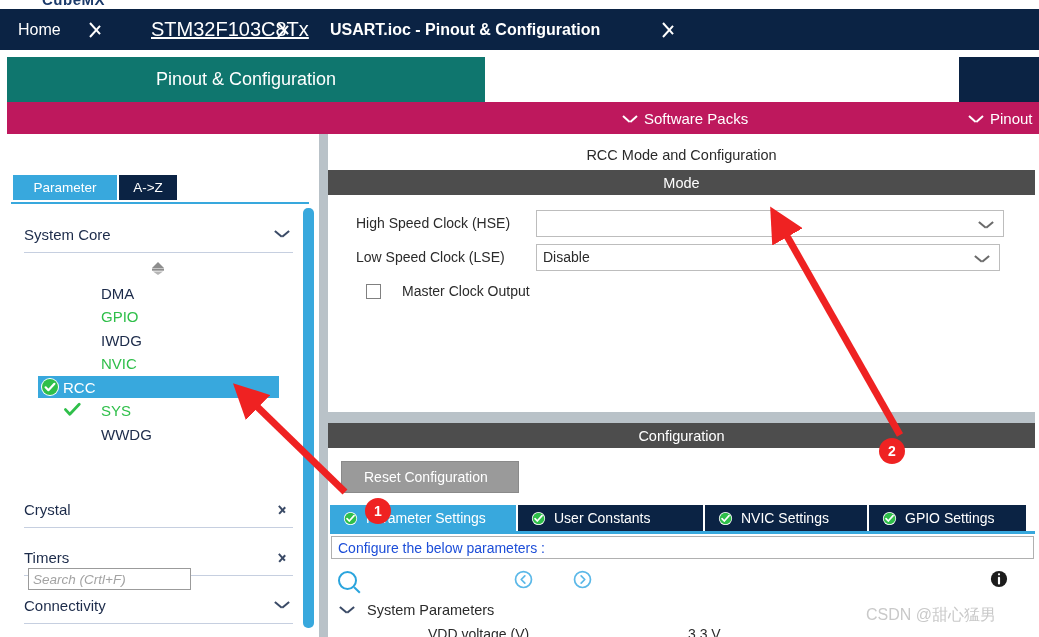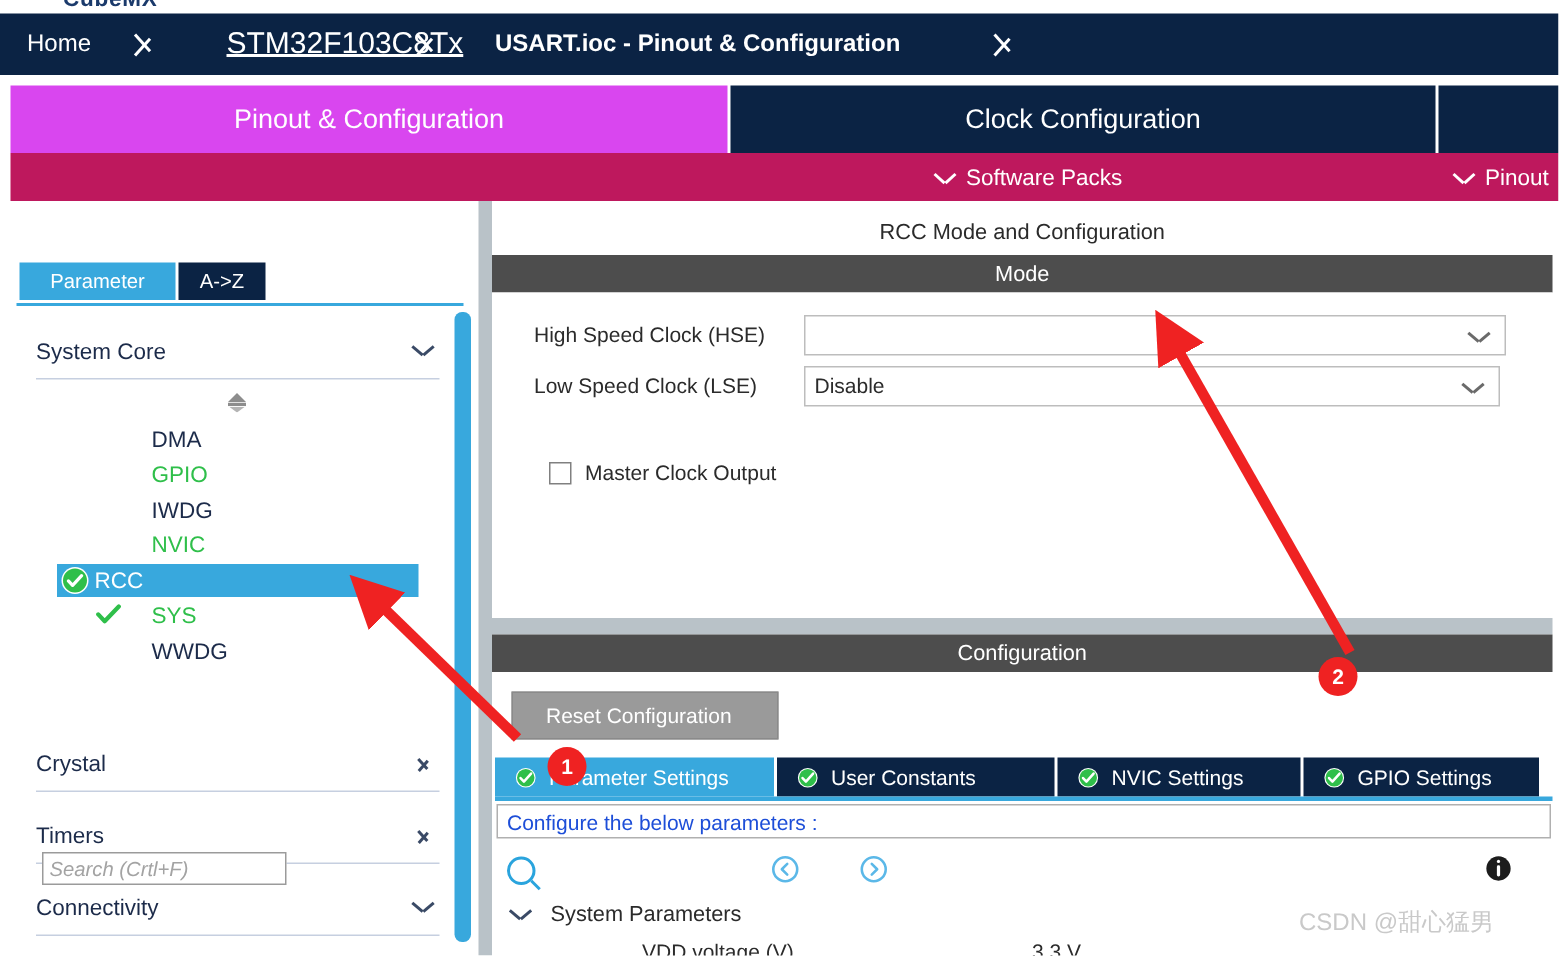--- a/index.html
+++ b/index.html
@@ -28,21 +28,21 @@
   .chev::before{top:4px;transform:rotate(48deg);transform-origin:left center;}
   .chev::after{top:18px;transform:rotate(-48deg);transform-origin:left center;}
   .chev.v1{left:88px;}
   .chev.v2{left:276px;}
   .chev.v3{left:661px;}
 
   
   .maintabs{position:absolute;left:0;top:50px;width:1039px;height:52px;background:#ffffff;}
   .mt{position:absolute;top:7px;height:45px;display:flex;align-items:center;justify-content:center;
       font-size:18px;color:#ffffff;cursor:default;}
-  .mt.active{background:#d946ef;}
+  .mt.active{background:#0f766e;}
   .mt.idle{background:#0b2344;}
   .mt1{left:7px;width:478px;}
   .mt2{left:487px;width:470px;}
   .mt3{left:959px;width:80px;}
 
   
   .subbar{position:absolute;left:7px;top:102px;width:1032px;height:32px;background:#be185d;}
   .subitem{position:absolute;top:0;height:32px;display:flex;align-items:center;gap:7px;color:#ffffff;font-size:15px;}
   .subitem.sp{left:616px;}
   .subitem.po{left:962px;}
@@ -127,21 +127,21 @@
   .lb-lse{left:356px;top:249px;}
   .ddown{position:absolute;height:25px;background:#ffffff;border:1px solid #bdbdbd;}
   .dd-hse{left:536px;top:210px;width:466px;}
   .dd-lse{left:536px;top:244px;width:462px;}
   .dd-val{position:absolute;left:6px;top:4px;font-size:14px;color:#2b2b2b;}
   .dd-ar{position:absolute;right:10px;top:10px;width:14px;height:8px;}
   .dd-ar::before,.dd-ar::after{content:"";position:absolute;top:0;width:9px;height:1.6px;background:#6a6a6a;}
   .dd-ar::before{left:0;transform:rotate(40deg);transform-origin:left center;}
   .dd-ar::after{right:0;transform:rotate(-40deg);transform-origin:right center;}
 
-  .mco{position:absolute;left:366px;top:283px;display:flex;align-items:center;gap:9px;font-size:14px;color:#2b2b2b;margin-top:24px;}
+  .mco{position:absolute;left:366px;top:283px;display:flex;align-items:center;gap:21px;font-size:14px;color:#2b2b2b;}
   .cbox{width:13px;height:13px;border:1px solid #808080;background:#ffffff;flex:none;}
 
   .graystrip{position:absolute;left:328px;top:412px;width:707px;height:11px;background:#b9c2c8;}
 
   .cfg-area{position:absolute;left:328px;top:448px;width:707px;height:189px;background:#ffffff;}
   .resetbtn{position:absolute;left:341px;top:461px;width:178px;height:32px;background:#9a9a9a;border:1px solid #8a8a8a;
             display:flex;align-items:center;color:#ffffff;font-size:14px;padding-left:22px;box-sizing:border-box;}
 
   .tabrow{position:absolute;left:330px;top:505px;height:26px;}
   .ctb{position:absolute;top:0;height:26px;display:flex;align-items:center;gap:8px;padding:0 13px;box-sizing:border-box;
@@ -190,21 +190,20 @@
   <div class="crumb c1">Home</div>
   <div class="chev v1"></div>
   <div class="crumb c2">STM32F103C8Tx</div>
   <div class="chev v2"></div>
   <div class="crumb c3">USART.ioc - Pinout &amp; Configuration</div>
   <div class="chev v3"></div>
 </div>
 
 <div class="maintabs">
   <div class="mt mt1 active">Pinout &amp; Configuration</div>
-  <div class="mt mt2 idle">Clock Configuration</div>
   <div class="mt mt3 idle"></div>
 </div>
 
 <div class="subbar">
   <div class="subitem sp">
     <span class="dchev"></span>
     <span>Software Packs</span>
   </div>
   <div class="subitem po">
     <span class="dchev"></span>

